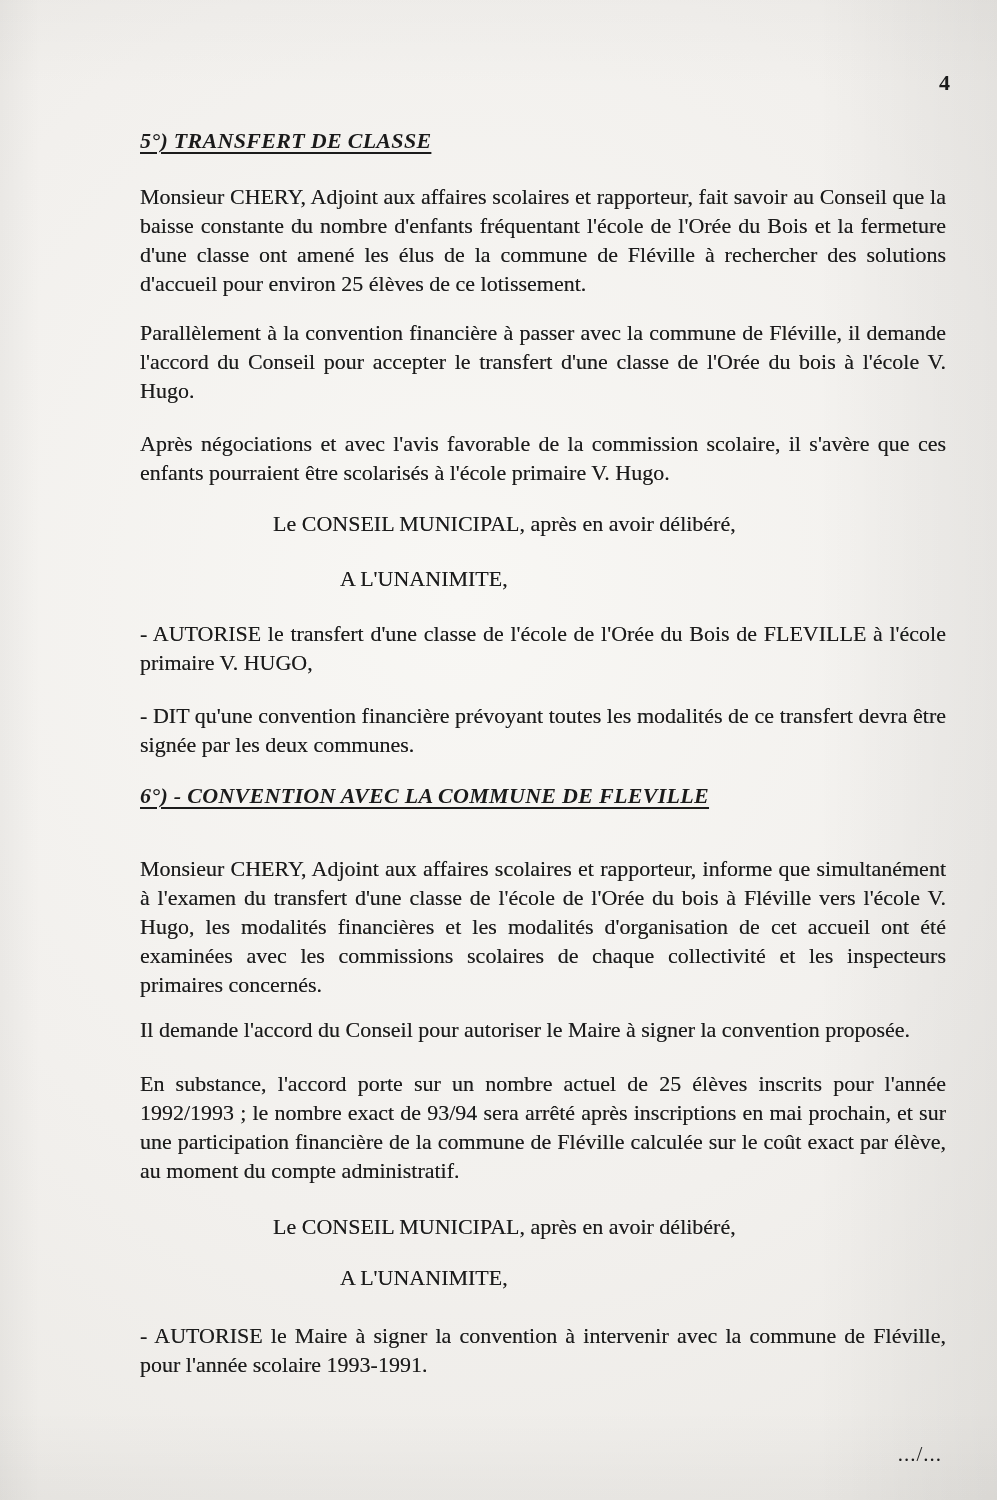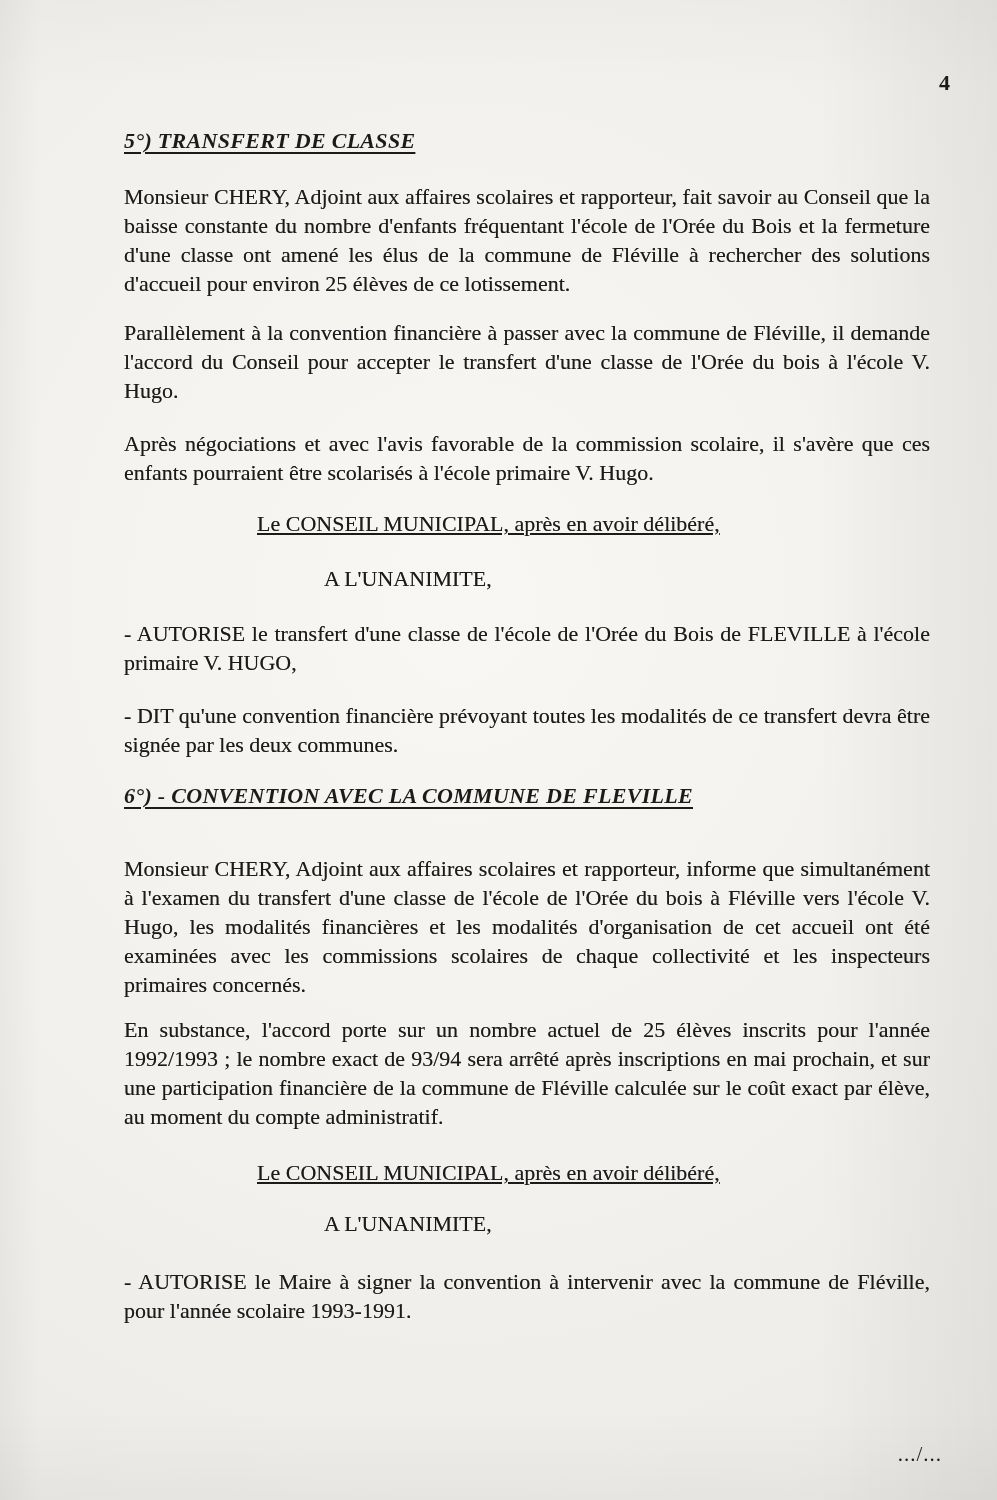--- a/index.html
+++ b/index.html
@@ -32,21 +32,21 @@
   .page-number {
     position: absolute;
     top: 70px;
     right: 47px;
     font-size: 22px;
     font-weight: bold;
   }
 
   .content {
     position: absolute;
-    left: 124px;
+    left: 140px;
     top: 128px;
     width: 806px;
   }
 
   .heading {
     font-size: 22px;
     font-weight: bold;
     font-style: italic;
     text-decoration: underline;
     text-underline-offset: 4px;
@@ -58,21 +58,21 @@
 
   .body-text {
     font-size: 22px;
     line-height: 29px;
     margin: 0;
     text-align: justify;
     text-shadow: 0 0 0.5px rgba(25,25,25,0.55);
   }
   .no-justify { text-align: left; }
 
-  .indent-deliberation { margin-left: 133px; text-align: left; text-decoration: underline; }
+  .indent-deliberation { margin-left: 133px; text-align: left; }
   .indent-unanimity    { margin-left: 200px; text-align: left; }
 
   .mb16 { margin-bottom: 16px; }
   .mb20 { margin-bottom: 20px; }
   .mb22 { margin-bottom: 22px; }
   .mb23 { margin-bottom: 23px; }
   .mb24 { margin-bottom: 24px; }
   .mb25 { margin-bottom: 25px; }
   .mb26 { margin-bottom: 26px; }
   .mb27 { margin-bottom: 27px; }
@@ -108,20 +108,21 @@
     <p class="body-text no-justify indent-unanimity mb26">A L'UNANIMITE,</p>
 
     <p class="body-text mb24">- AUTORISE le transfert d'une classe de l'école de l'Orée du Bois de FLEVILLE à l'école primaire V. HUGO,</p>
 
     <p class="body-text mb24">- DIT qu'une convention financière prévoyant toutes les modalités de ce transfert devra être signée par les deux communes.</p>
 
     <h2 class="heading h2">6°) - CONVENTION AVEC LA COMMUNE DE FLEVILLE</h2>
 
     <p class="body-text mb16">Monsieur CHERY, Adjoint aux affaires scolaires et rapporteur, informe que simultanément à l'examen du transfert d'une classe de l'école de l'Orée du bois à Fléville vers l'école V. Hugo, les modalités financières et les modalités d'organisation de cet accueil ont été examinées avec les commissions scolaires de chaque collectivité et les inspecteurs primaires concernés.</p>
 
+    <p class="body-text mb25">Il demande l'accord du Conseil pour autoriser le Maire à signer la convention proposée.</p>
 
     <p class="body-text mb27">En substance, l'accord porte sur un nombre actuel de 25 élèves inscrits pour l'année 1992/1993 ; le nombre exact de 93/94 sera arrêté après inscriptions en mai prochain, et sur une participation financière de la commune de Fléville calculée sur le coût exact par élève, au moment du compte administratif.</p>
 
     <p class="body-text no-justify indent-deliberation mb22">Le CONSEIL MUNICIPAL, après en avoir délibéré,</p>
 
 
     <p class="body-text no-justify indent-unanimity mb29">A L'UNANIMITE,</p>
 
     <p class="body-text">- AUTORISE le Maire à signer la convention à intervenir avec la commune de Fléville, pour l'année scolaire 1993-1991.</p>
 

